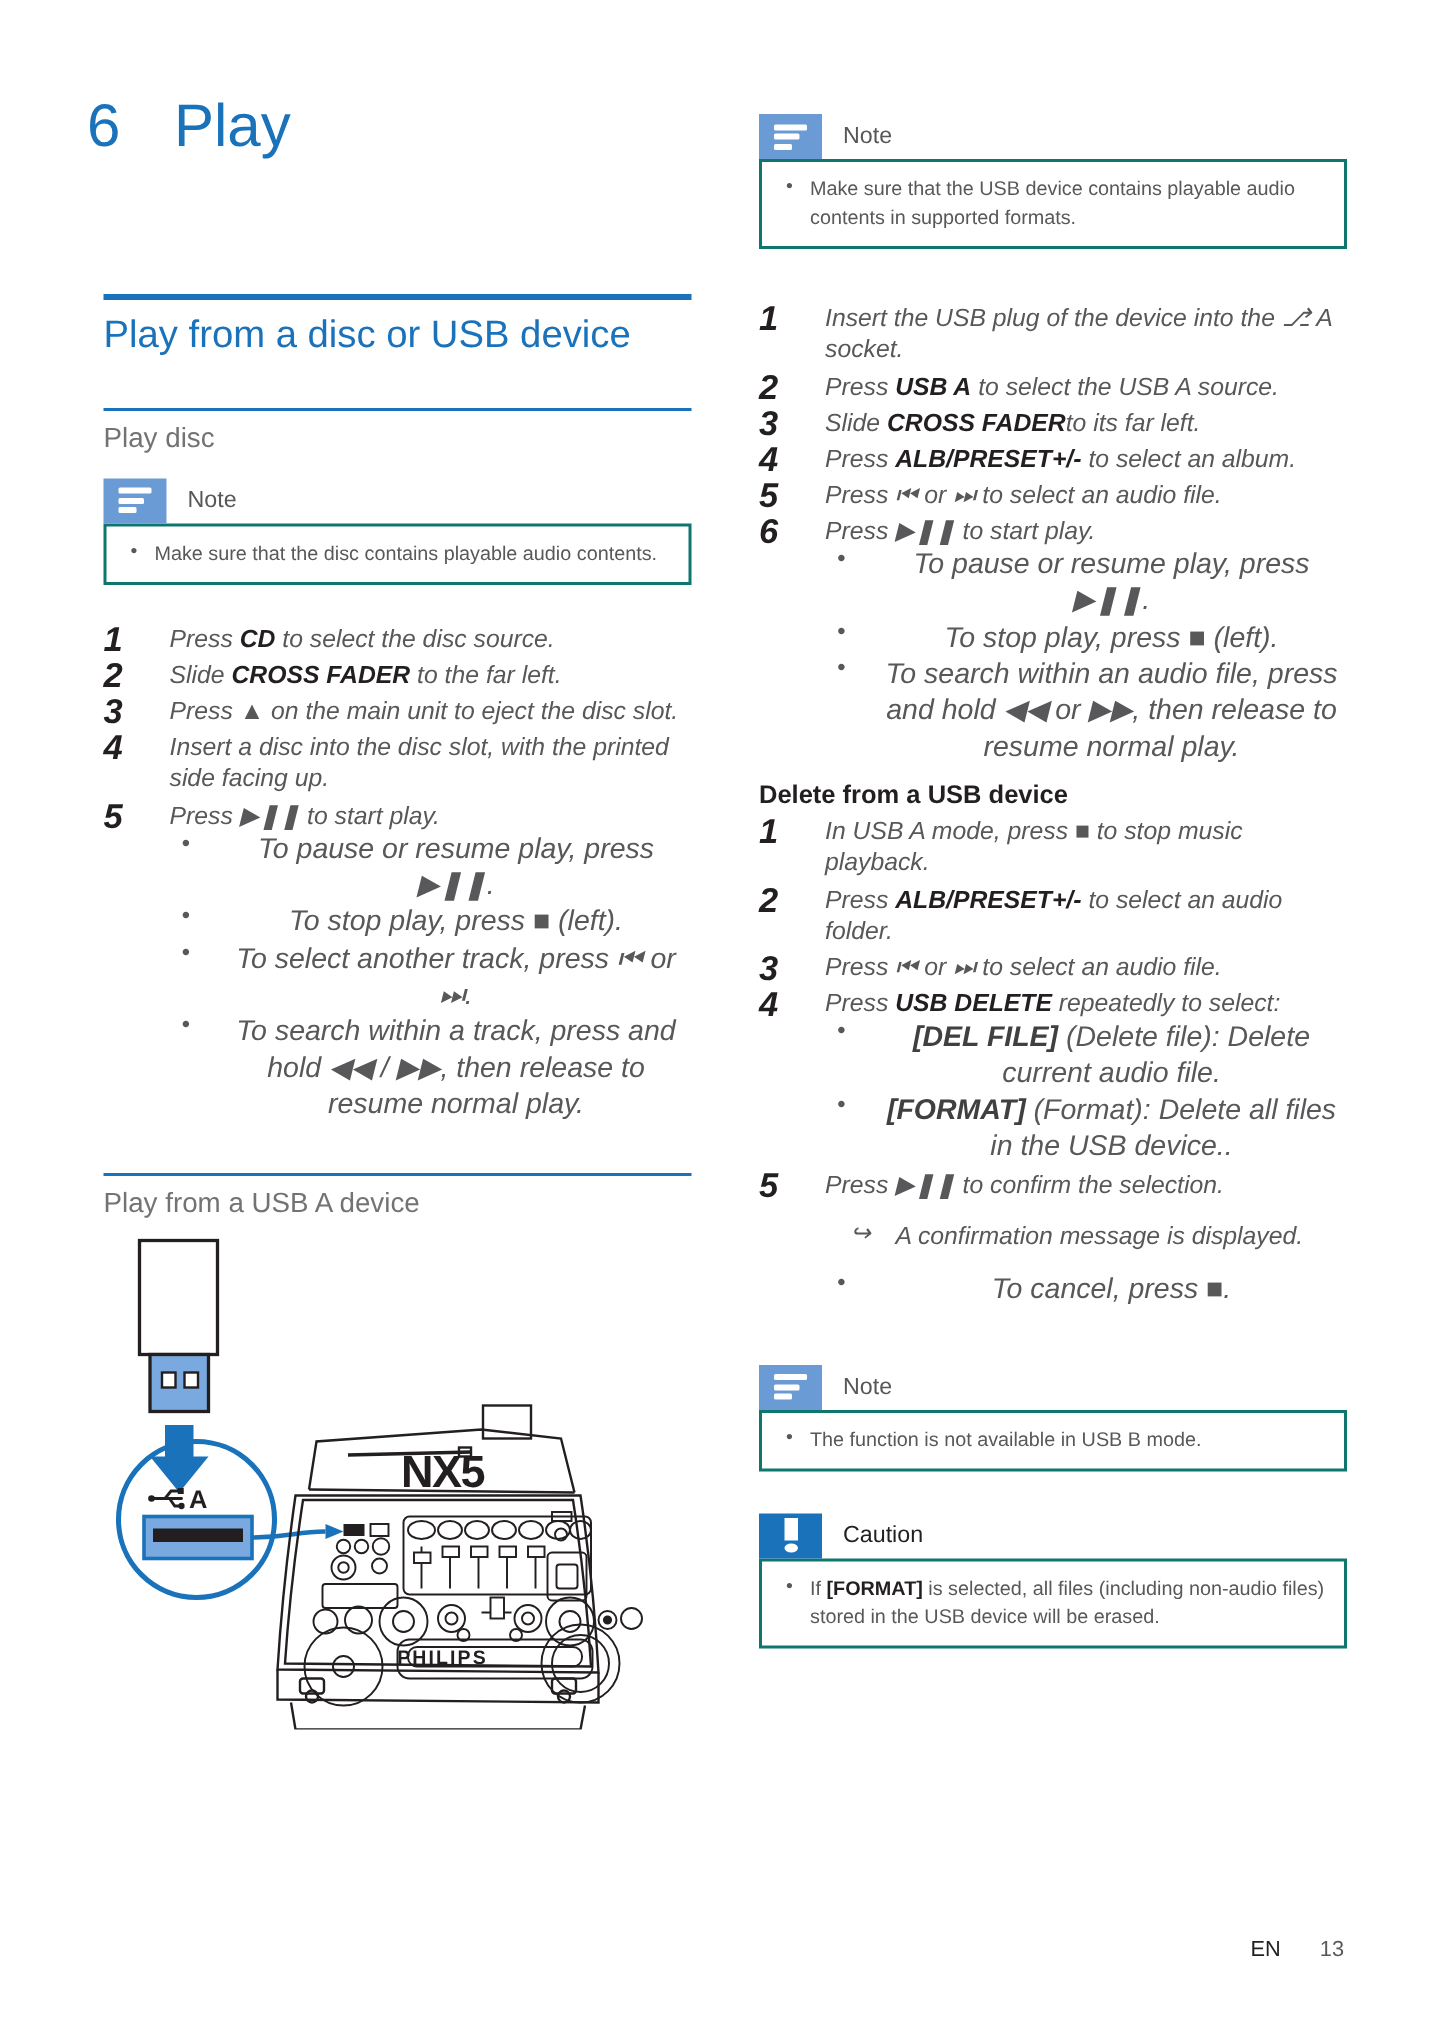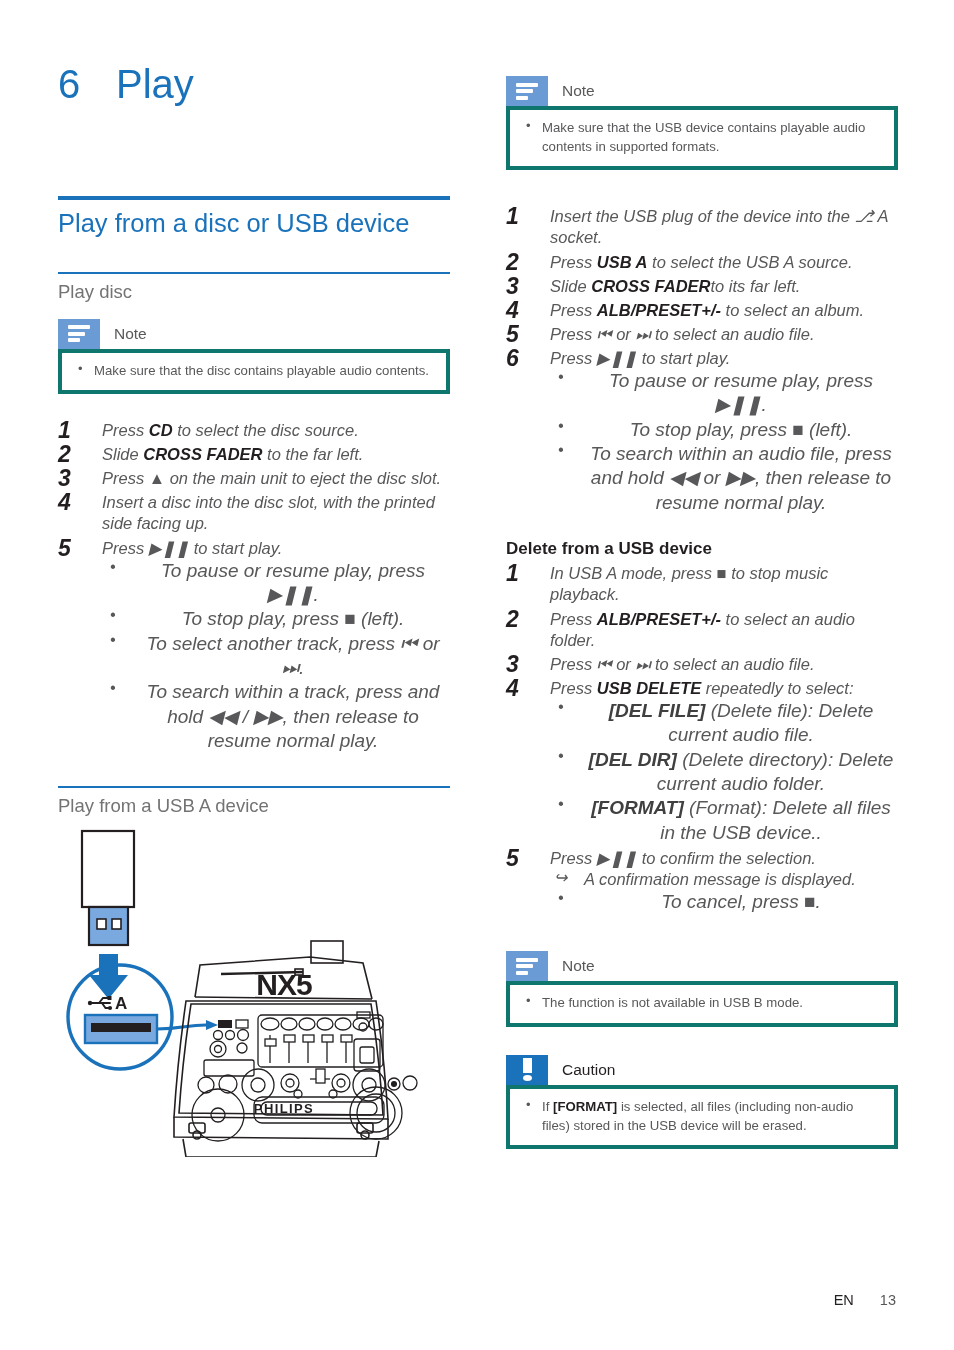--- a/index.html
+++ b/index.html
@@ -17,21 +17,21 @@
   }
 
   .page {
     position: absolute;
     inset: 0;
   }
 
   
   .col-left {
     position: absolute;
-    left: 58px;
+    left: 69px;
     top: 0;
     width: 392px;
   }
   .col-right {
     position: absolute;
     left: 506px;
     top: 0;
     width: 392px;
   }
 
@@ -83,21 +83,20 @@
     padding-top: 7px;
     line-height: 1.2;
   }
 
   
   .h3 {
     color: #231f20;
     font-size: 17px;
     font-weight: bold;
     line-height: 1.2;
-    margin-top: 15px;
   }
 
   
   .callout { width: 100%; }
   .callout-head {
     display: flex;
     align-items: stretch;
     height: 30px;
   }
   .callout-badge {
@@ -111,21 +110,21 @@
   .badge-caution { background: #1a72bb; }
   .callout-title {
     padding-left: 14px;
     font-size: 15.5px;
     color: #58585b;
     display: flex;
     align-items: center;
   }
   .callout-title.dark { color: #231f20; }
   .callout-body {
-    border: 4px solid #0f766e;
+    border: 2px solid #0f766e;
     padding: 8px 10px 10px 10px;
     box-sizing: border-box;
   }
   .callout-body ul {
     margin: 0;
     padding: 0;
     list-style: none;
   }
   .callout-body li {
     font-size: 13.2px;
@@ -219,21 +218,21 @@
     content: "\2022";
     position: absolute;
     left: 8px;
     top: -2px;
     font-size: 16px;
     color: #58585b;
   }
   ul.sub > li b { color: #404040; font-weight: bold; }
 
   ul.arrowsub {
-    margin: 0;
+    margin: 13px;
     padding: 0;
     list-style: none;
   }
   ul.arrowsub > li {
     position: relative;
     padding-left: 34px;
     font-size: 16.5px;
     color: #58585b;
     line-height: 1.28;
   }
@@ -517,21 +516,20 @@
     <div style="height:4px"></div>
 
     <ol class="steps">
       <li>In USB A mode, press ■ to stop music playback.</li>
       <li>Press <b>ALB/PRESET+/-</b> to select an audio folder.</li>
       <li>Press ⏮ or ⏭ to select an audio file.</li>
       <li>
         <span>Press <b>USB DELETE</b> repeatedly to select:</span>
         <ul class="sub">
           <li><b>[DEL FILE]</b><span> (Delete file): Delete current audio file.</span></li>
-          <li><b>[DEL DIR]</b><span> (Delete directory): Delete current audio folder.</span></li>
           <li><b>[FORMAT]</b><span> (Format): Delete all files in the USB device..</span></li>
         </ul>
       </li>
       <li>
         <span>Press ▶❚❚ to confirm the selection.</span>
         <ul class="arrowsub">
           <li>A confirmation message is displayed.</li>
         </ul>
         <ul class="sub">
           <li>To cancel, press ■.</li>

